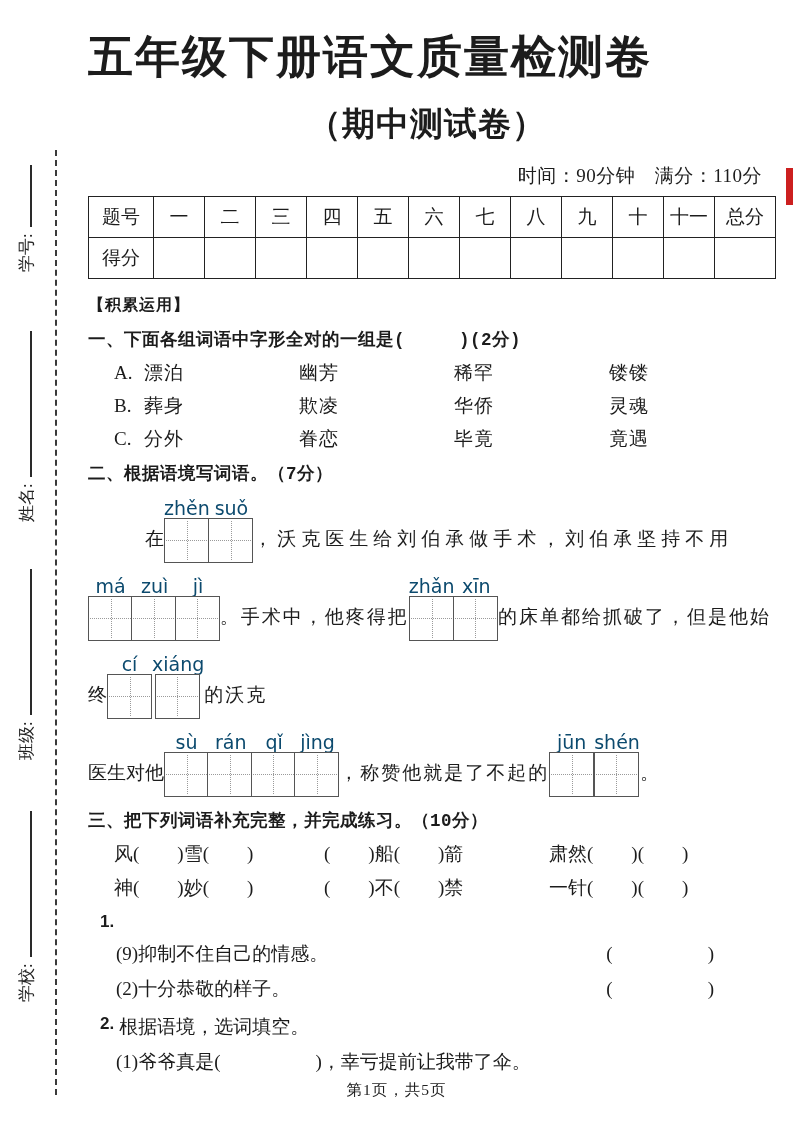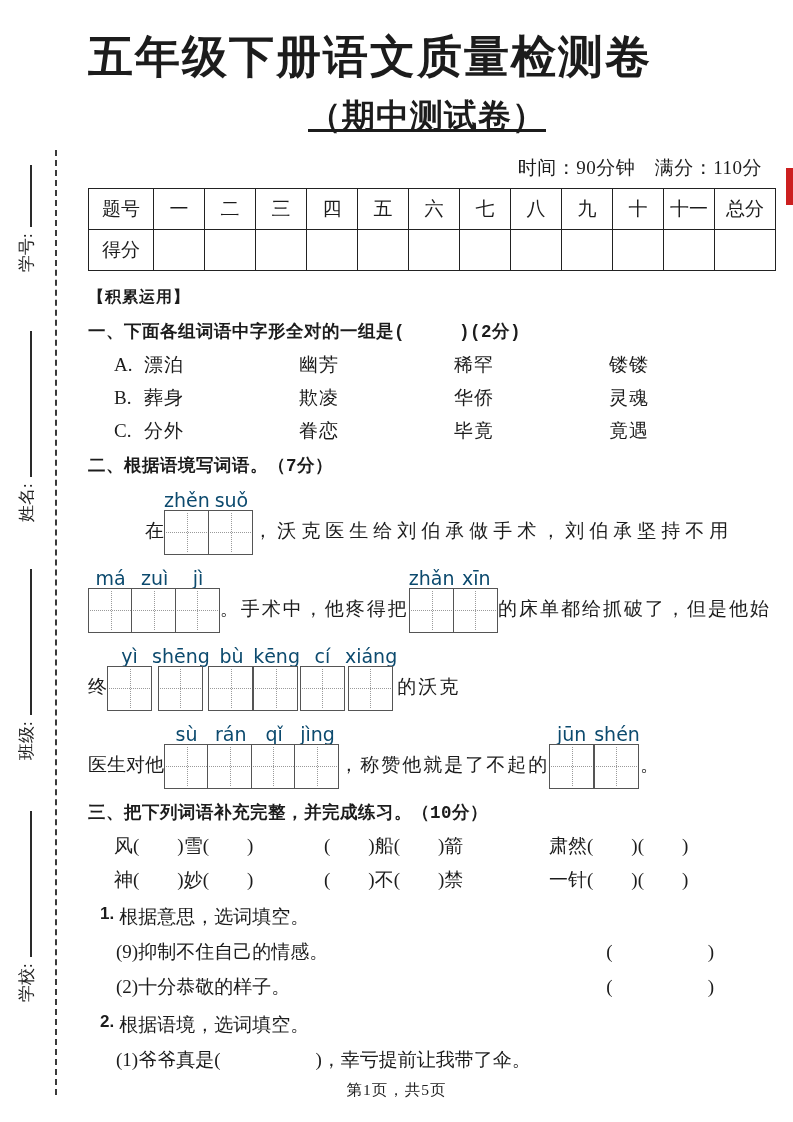--- a/index.html
+++ b/index.html
@@ -28,22 +28,21 @@
     position:absolute;right:0;top:168px;width:7px;height:37px;background:#cc1f1f;
   }
   
   .main{position:absolute;left:88px;top:0;width:678px;}
   .title{
     font-size:45px;font-weight:700;letter-spacing:2px;
     margin-top:32px;line-height:1.15;
   }
   .subtitle{
     text-align:center;font-size:33px;font-weight:700;letter-spacing:1px;
-    margin-top:10px;
-    text-decoration:underline;
+    margin-top:18px;
   }
   .meta{
     text-align:right;font-size:19px;margin-top:16px;padding-right:4px;letter-spacing:.5px;
   }
   
   table.score{
     border-collapse:collapse;margin-top:7px;width:678px;table-layout:fixed;
   }
   table.score td{
     border:1.5px solid #222;height:40px;text-align:center;font-size:19px;padding:0;
@@ -215,38 +214,20 @@
           <div class="box"></div>
         </div>
     </div>
     <span class="qtext ls-mid">的床单都给抓破了，但是他始</span>
   </div>
 
   <div class="qline">
     <span class="qtext">终</span>
     <div class="bgroup">
       <div class="pcell">
-          <span class="pinyin">yì</span>
-          <div class="box"></div>
-        </div>
-      <div class="pcell">
-          <span class="pinyin">shēng</span>
-          <div class="box"></div>
-        </div>
-      <div class="pcell">
-          <span class="pinyin">bù</span>
-          <div class="box"></div>
-        </div>
-      <div class="pcell">
-          <span class="pinyin">kēng</span>
-          <div class="box"></div>
-        </div>
-    </div>
-    <div class="bgroup">
-      <div class="pcell">
           <span class="pinyin">cí</span>
           <div class="box"></div>
         </div>
       <div class="pcell">
           <span class="pinyin">xiáng</span>
           <div class="box"></div>
         </div>
     </div>
     <span class="qtext ls-mid">的沃克</span>
   </div>
@@ -292,21 +273,20 @@
     <span class="w-part3">肃然(　　)(　　)</span>
   </div>
   <div class="w-row" style="padding-left:26px">
     <span class="w-part1">神(　　)妙(　　)</span>
     <span class="w-part2">(　　)不(　　)禁</span>
     <span class="w-part3">一针(　　)(　　)</span>
   </div>
 
   <div class="sub-line">
     <span class="sub-num">1.</span>
-    <span style="margin-left:5px">根据意思，选词填空。</span>
   </div>
   <div class="item-line">
     <span>(9)抑制不住自己的情感。</span>
     <span class="item-answer">(　　　　　)</span>
   </div>
   <div class="item-line">
     <span>(2)十分恭敬的样子。</span>
     <span class="item-answer">(　　　　　)</span>
   </div>
 

